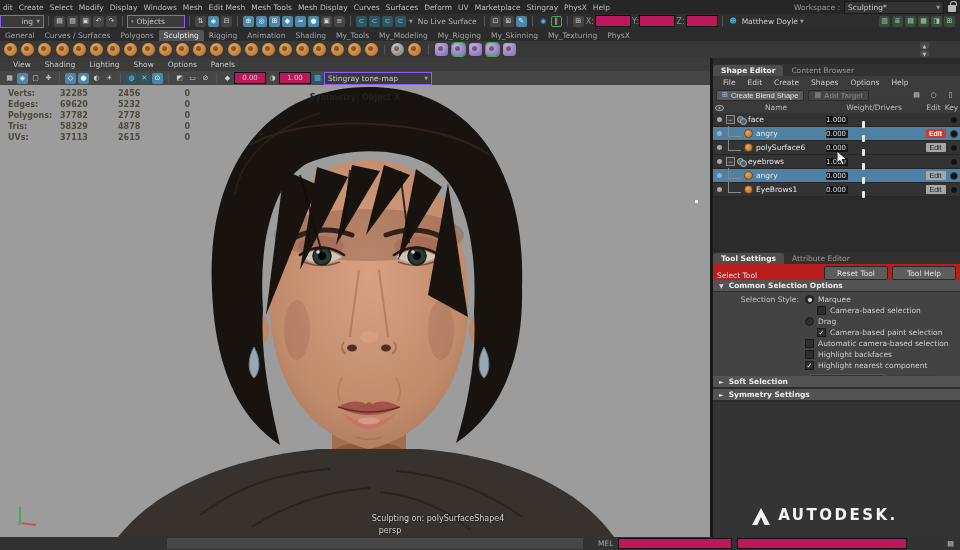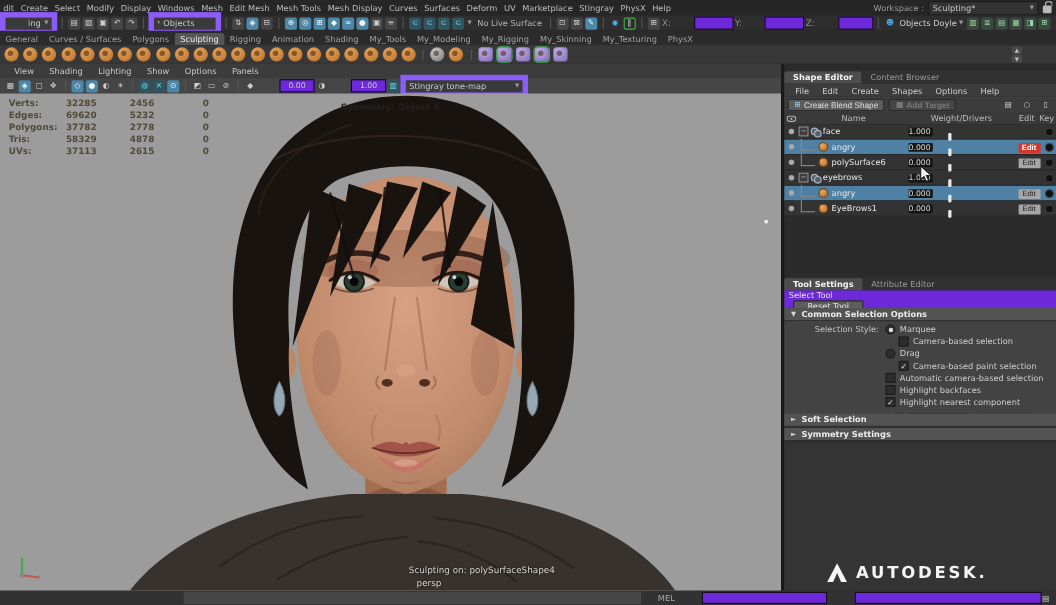--- a/index.html
+++ b/index.html
@@ -19,23 +19,23 @@
   .lock{width:8px;height:7px;background:#b9b9b9;border-radius:1px;position:relative;margin-top:3px;}
   .lock:before{content:"";position:absolute;top:-4px;left:1.5px;width:5px;height:4px;border:1.2px solid #b9b9b9;
                border-bottom:none;border-radius:3px 3px 0 0;}
   
   #toolbar2{left:0;top:14px;width:960px;height:14px;background:#2e2e2e;display:flex;align-items:center;}
   .ico{display:inline-flex;align-items:center;justify-content:center;width:11px;height:11px;background:#454545;
        border-radius:2px;font-size:7px;color:#cfcfcf;margin:0 1px;flex:none;}
   .ico.hl{background:#4d87a8;color:#eef6fb;}
   .ico.teal{background:#2f5560;color:#6fd3e8;}
   .ico.green-b{background:#2e2e2e;border:1px solid #3fae4e;color:#cfcfcf;width:9px;height:9px;}
-  .dd{height:11px;background:#3a3a3a;border:5px solid #8b5cf6;display:flex;align-items:center;
+  .dd{height:11px;background:#3a3a3a;border:1px solid #8b5cf6;display:flex;align-items:center;
       font-size:7.5px;color:#c9c9c9;padding:0 3px;gap:3px;}
-  .fld{height:10px;background:#6d28d9;border:1px solid #0d0d0d;display:inline-block;margin-left:20px;}
+  .fld{height:10px;background:#be185d;border:1px solid #0d0d0d;display:inline-block;}
   
   #shelftabs{left:0;top:28px;width:960px;height:13px;background:#2b2b2b;display:flex;align-items:flex-end;}
   .stab{padding:1px 5px;font-size:7.5px;color:#a3a3a3;white-space:nowrap;}
   .stab.active{background:#555;color:#f0f0f0;border-radius:2px 2px 0 0;}
   #shelficons{left:0;top:41px;width:960px;height:17px;background:#383838;display:flex;align-items:center;padding-left:2px;box-sizing:border-box;}
   .shico{width:13px;height:13px;border-radius:50%;margin:0 2.1px;flex:none;position:relative;
          background:radial-gradient(circle at 35% 30%, #e8a85e, #b36a26);}
   .shico:after{content:"";position:absolute;left:3px;top:3px;width:5px;height:5px;border-radius:50%;background:rgba(60,30,5,.55);}
   .shico.gray{background:radial-gradient(circle at 35% 30%, #cfcfcf, #6f6f6f);}
   .shico.purple{background:radial-gradient(circle at 35% 30%, #c3b2e8, #7c68b4);border-radius:3px;}
@@ -90,39 +90,39 @@
   .se-val{width:32px;height:9px;background:#161616;color:#dcdcdc;font-size:7px;text-align:right;
           padding-right:2px;border-radius:1px;line-height:9px;}
   .se-slider{position:relative;width:60px;height:9px;background:#1b1b1b;border-radius:2px;}
   .se-slider i{position:absolute;top:1px;width:3px;height:7px;background:#e8e8e8;border-radius:1px;}
   .se-edit{width:20px;height:9px;font-size:7px;border:none;border-radius:1px;line-height:9px;text-align:center;padding:0;}
   .se-edit.gray{background:#a6a6a6;color:#1e1e1e;}
   .se-edit.red{background:#d6352a;color:#fff;font-weight:bold;}
   .keydot{width:6px;height:6px;border-radius:50%;background:#111;border:1px solid #3c3c3c;}
   
   #tstabs{left:0;top:194px;width:247px;height:12px;background:#313131;display:flex;align-items:flex-end;}
-  #tsrow{left:0;top:206px;width:247px;height:16px;background:#6d28d9;display:flex;align-items:flex-start;
-         padding:0 4px;box-sizing:border-box;flex-direction:column;}
+  #tsrow{left:0;top:206px;width:247px;height:16px;background:#b91c1c;display:flex;align-items:flex-end;
+         padding:0 4px;box-sizing:border-box;}
   #tsname{font-size:7.5px;color:#e2e2e2;flex:1;}
   .tsbtn{background:#5d5d5d;border:1px solid #2a2a2a;border-radius:2px;color:#e0e0e0;font-size:7.5px;
          width:62px;height:12px;display:inline-flex;align-items:center;justify-content:center;margin-left:4px;}
   .sechead{width:247px;height:12px;background:#535353;display:flex;align-items:center;gap:5px;
            padding-left:6px;box-sizing:border-box;border-bottom:1px solid #2e2e2e;}
   .sechead .arrow{font-size:6px;color:#d5d5d5;}
   .sechead .stitle{font-size:7.5px;font-weight:bold;color:#ededed;}
   #tscontent{left:0;top:234px;width:247px;background:#434343;padding:2px 0 3px;}
   .opt{display:flex;align-items:center;height:11px;font-size:7.5px;color:#cfcfcf;}
   .optlabel{width:86px;text-align:right;margin-right:4px;color:#c4c4c4;flex:none;}
   .radio{width:7px;height:7px;border-radius:50%;background:#2e2e2e;border:1px solid #1b1b1b;margin-right:4px;position:relative;flex:none;}
   .radio.on:after{content:"";position:absolute;left:1.5px;top:1.5px;width:4px;height:4px;border-radius:50%;background:#dedede;}
   .check{width:7px;height:7px;background:#2e2e2e;border:1px solid #1b1b1b;margin-right:4px;
          display:flex;align-items:center;justify-content:center;font-size:7px;color:#e8e8e8;flex:none;}
   #softsec{left:0;top:318px;} #symsec{left:0;top:331px;}
   #tsfill{left:0;top:344px;width:247px;height:135px;background:#343434;}
-  #logo{left:0;top:448px;width:222px;height:28px;display:flex;align-items:center;justify-content:center;gap:6px;}
+  #logo{left:0;top:448px;width:222px;height:28px;display:flex;justify-content:center;gap:6px;}
   #logotext{font-size:15px;font-weight:bold;letter-spacing:2.5px;color:#f4f4f4;}
   
   #bottombar{left:0;top:537px;width:960px;height:13px;background:#323232;}
   #helpline{left:167px;top:1px;width:416px;height:11px;background:#474747;}
   #melbox{left:598px;top:0;height:13px;display:flex;align-items:center;gap:5px;}
   #cursor{left:123px;top:92px;}
   .hudnum{font-weight:bold;}
 </style>
 </head>
 <body>
@@ -206,21 +206,21 @@
   <span class="sep"></span>
   <span class="ico">⊞</span>
   <span style="color:#8f8f8f;margin:0 1px;">X:</span>
   <span class="fld" style="width:34px;"></span>
   <span style="color:#8f8f8f;margin:0 1px;">Y:</span>
   <span class="fld" style="width:34px;"></span>
   <span style="color:#8f8f8f;margin:0 1px;">Z:</span>
   <span class="fld" style="width:30px;"></span>
   <span class="sep"></span>
   <span class="ico" style="background:#2e2e2e;color:#4fa3e0;">☻</span>
-  <span style="font-size:7.5px;color:#cfcfcf;margin:0 2px;">Objects Doyle</span>
+  <span style="font-size:7.5px;color:#cfcfcf;margin:0 2px;">Matthew Doyle</span>
   <span style="font-size:5px;color:#999;">▼</span>
   <span style="flex:1;"></span>
   <span id="righticons" class="row" style="margin-right:4px;">
       <span class="ico" style="background: rgb(58, 74, 62); color: rgb(159, 212, 168);">▥</span>
       <span class="ico" style="background: rgb(58, 74, 62); color: rgb(159, 212, 168);">≣</span>
       <span class="ico" style="background: rgb(58, 74, 62); color: rgb(159, 212, 168);">▤</span>
       <span class="ico" style="background: rgb(58, 74, 62); color: rgb(159, 212, 168);">▦</span>
       <span class="ico" style="background: rgb(58, 74, 62); color: rgb(159, 212, 168);">◨</span>
       <span class="ico" style="background: rgb(58, 74, 62); color: rgb(159, 212, 168);">⊞</span>
     </span>

